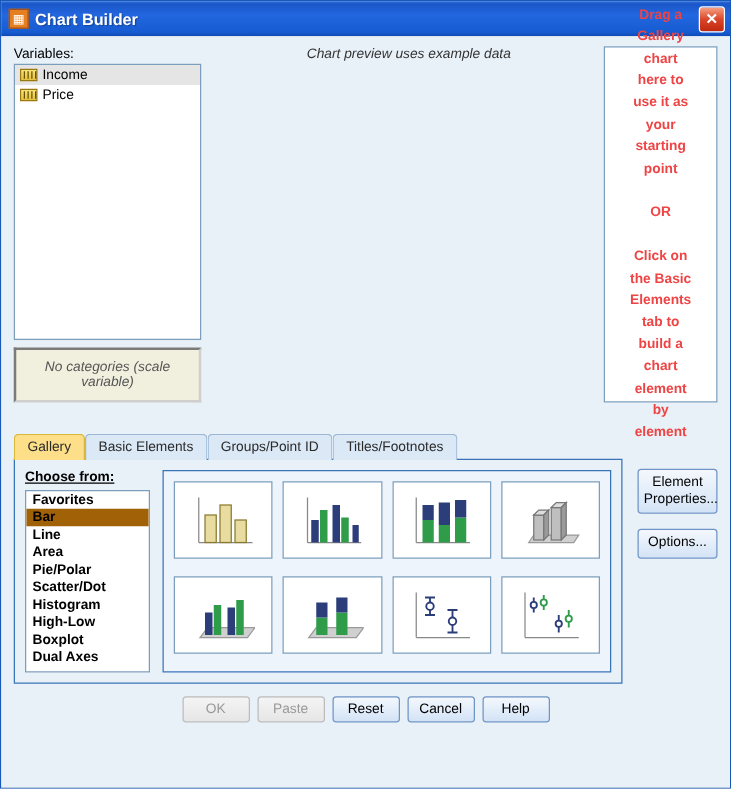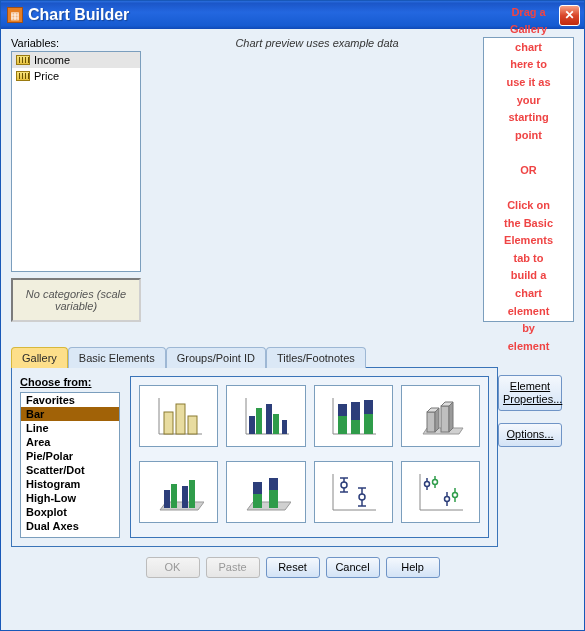--- a/index.html
+++ b/index.html
@@ -30,21 +30,21 @@
 .titlebar .app-icon {
   width: 16px; height: 16px;
   background: #e67e22;
   border: 1px solid #a0501a;
   display: inline-flex;
   align-items: center;
   justify-content: center;
   font-size: 10px;
   margin-right: 5px;
 }
-.titlebar .title { font-weight: bold; font-size: 16px; flex: 1; text-shadow: 1px 1px 1px rgba(0,0,0,.3);}
+.titlebar .title { font-weight: bold; font-size: 13px; flex: 1; text-shadow: 1px 1px 1px rgba(0,0,0,.3);}
 .titlebar .close-btn {
   width: 21px; height: 21px;
   background: linear-gradient(to bottom, #f7a083, #d9462a 50%, #c0290e);
   border: 1px solid #fff;
   border-radius: 3px;
   color: #fff;
   font-weight: bold;
   display: flex;
   align-items: center;
   justify-content: center;
@@ -58,21 +58,21 @@
   display: flex;
   flex-direction: column;
   position: relative;
 }
 .top-row {
   display: flex;
   gap: 10px;
   height: 285px;
 }
 .vars-col {
-  width: 130px;
+  width: 150px;
   display: flex;
   flex-direction: column;
 }
 .vars-label, .preview-label { color: #000; margin-bottom: 2px; }
 .preview-label { text-align: center; font-style: italic; width: 100%; color: #333;}
 .vars-list {
   flex: 1;
   background: #fff;
   border: 1px solid #7b9ebd;
   overflow: auto;
@@ -177,27 +177,26 @@
   background: #fff;
   height: 62px;
   display: flex;
   align-items: center;
   justify-content: center;
   cursor: pointer;
   padding: 4px;
 }
 .side-btns {
   position: absolute;
-  right: 22px;
+  right: 10px;
   top: 346px;
   width: 64px;
   display: flex;
   flex-direction: column;
   gap: 12px;
-  text-decoration: underline;
 }
 .winbtn {
   background: linear-gradient(to bottom,#f4f8fd,#d3e3f6);
   border: 1px solid #6f94c6;
   border-radius: 3px;
   padding: 4px 4px;
   text-align: center;
   cursor: pointer;
   color: #000;
   font-size: 11px;

